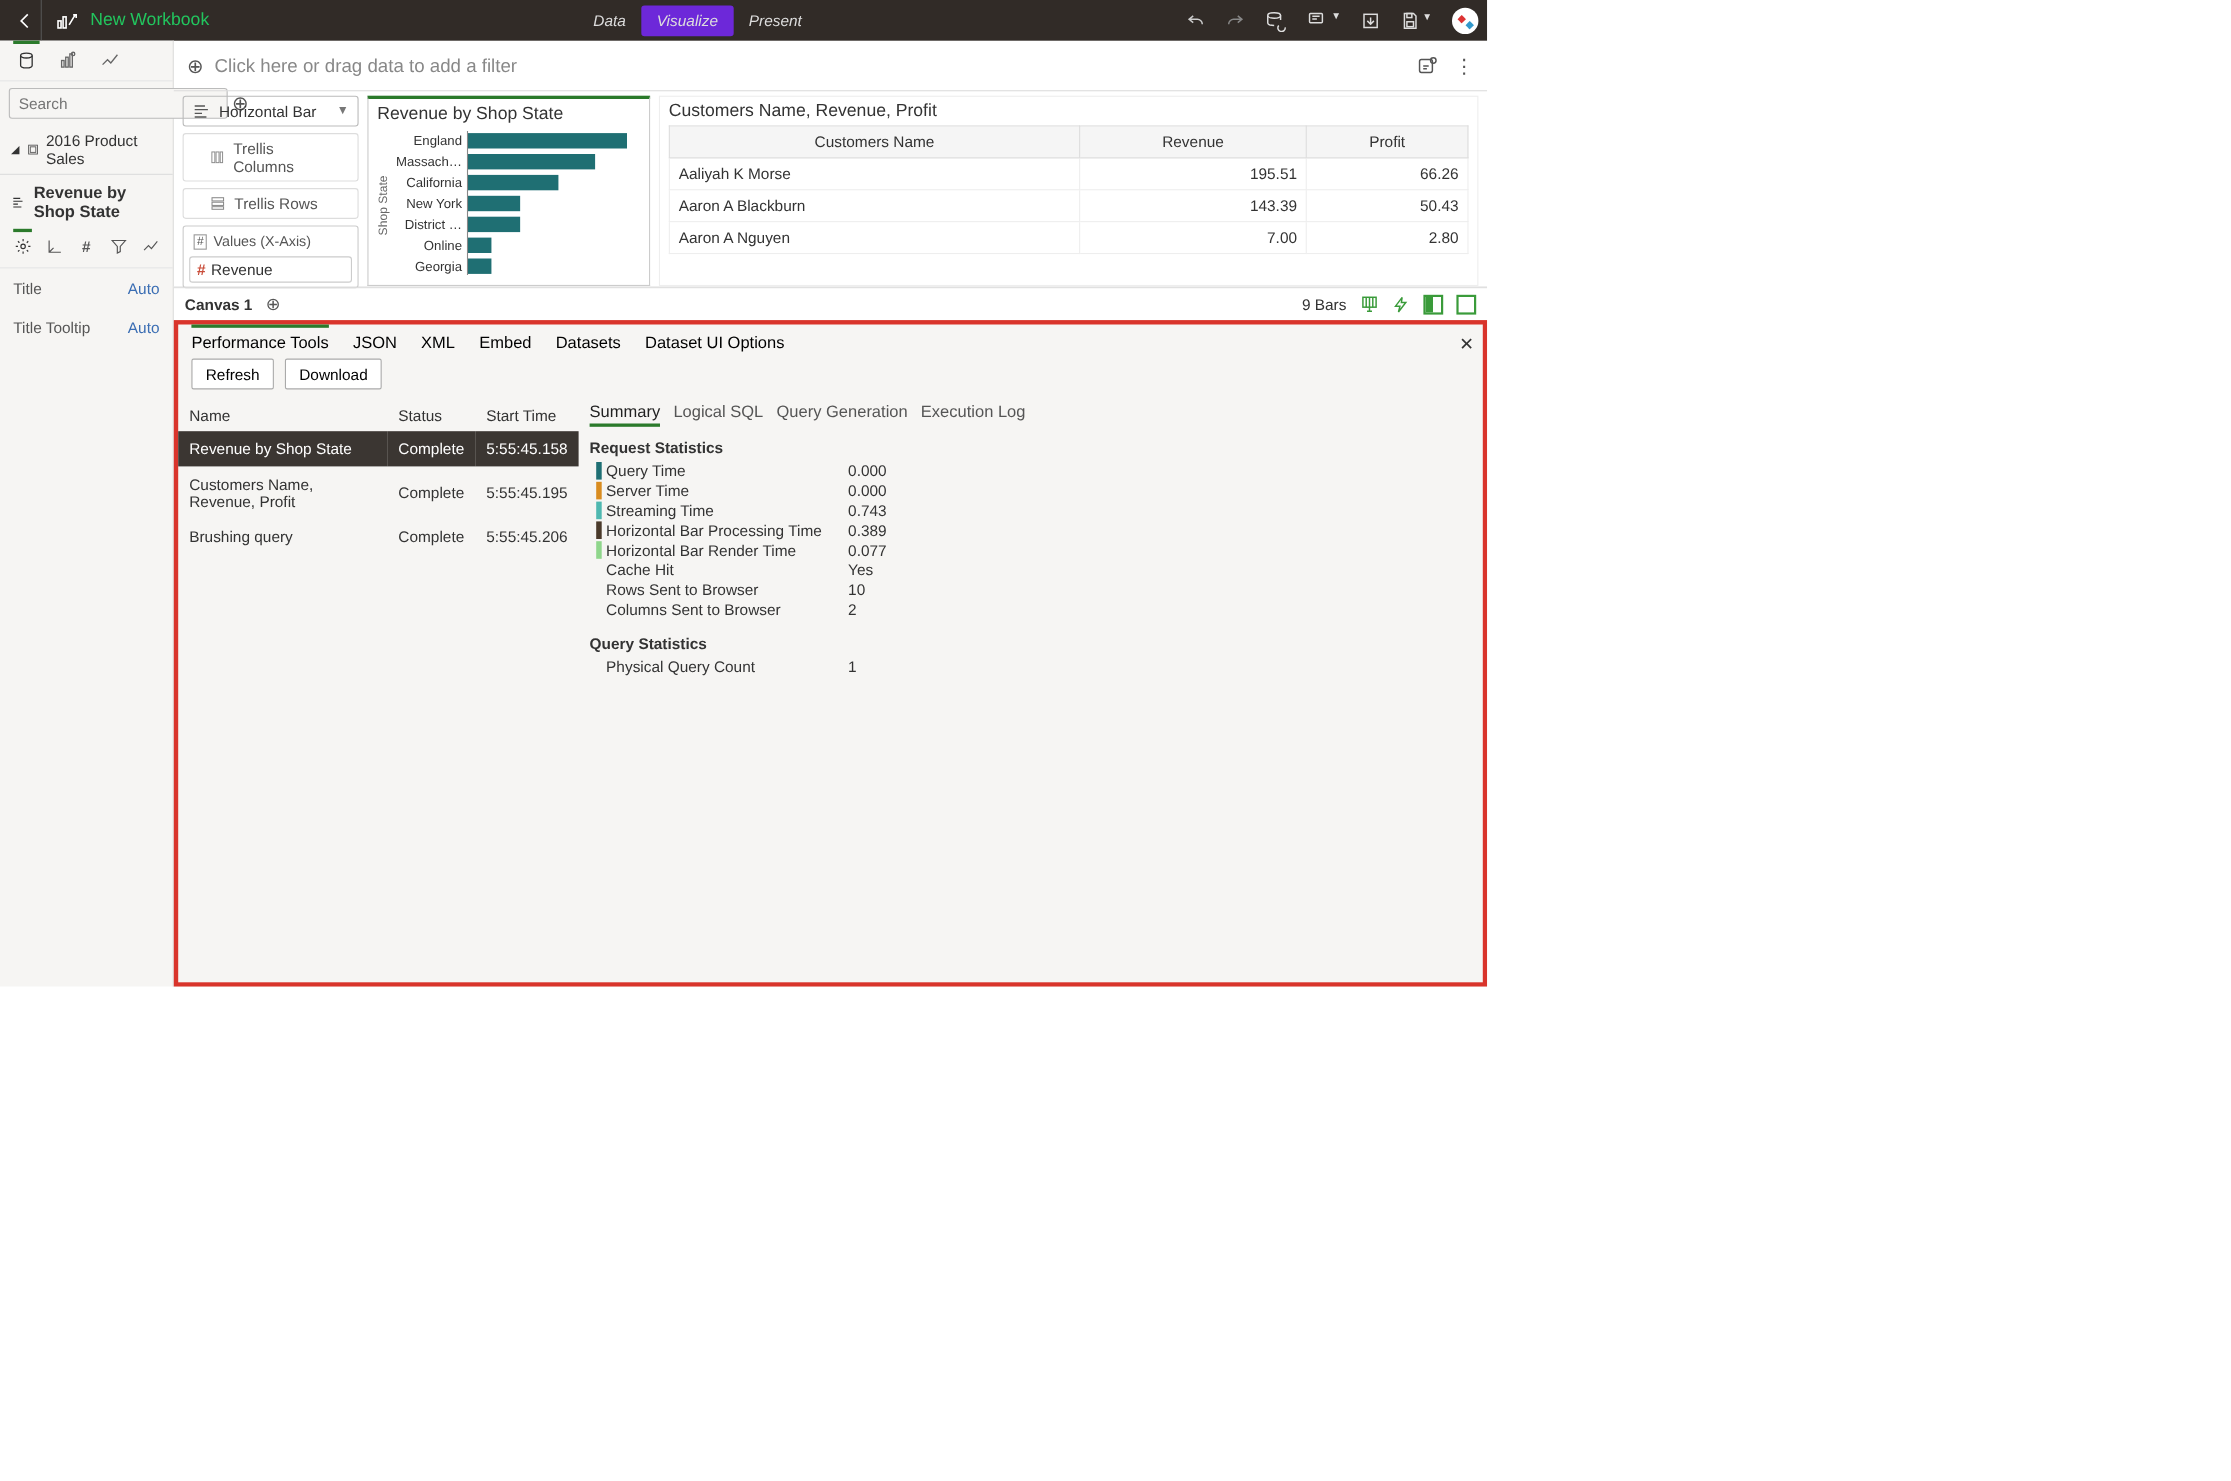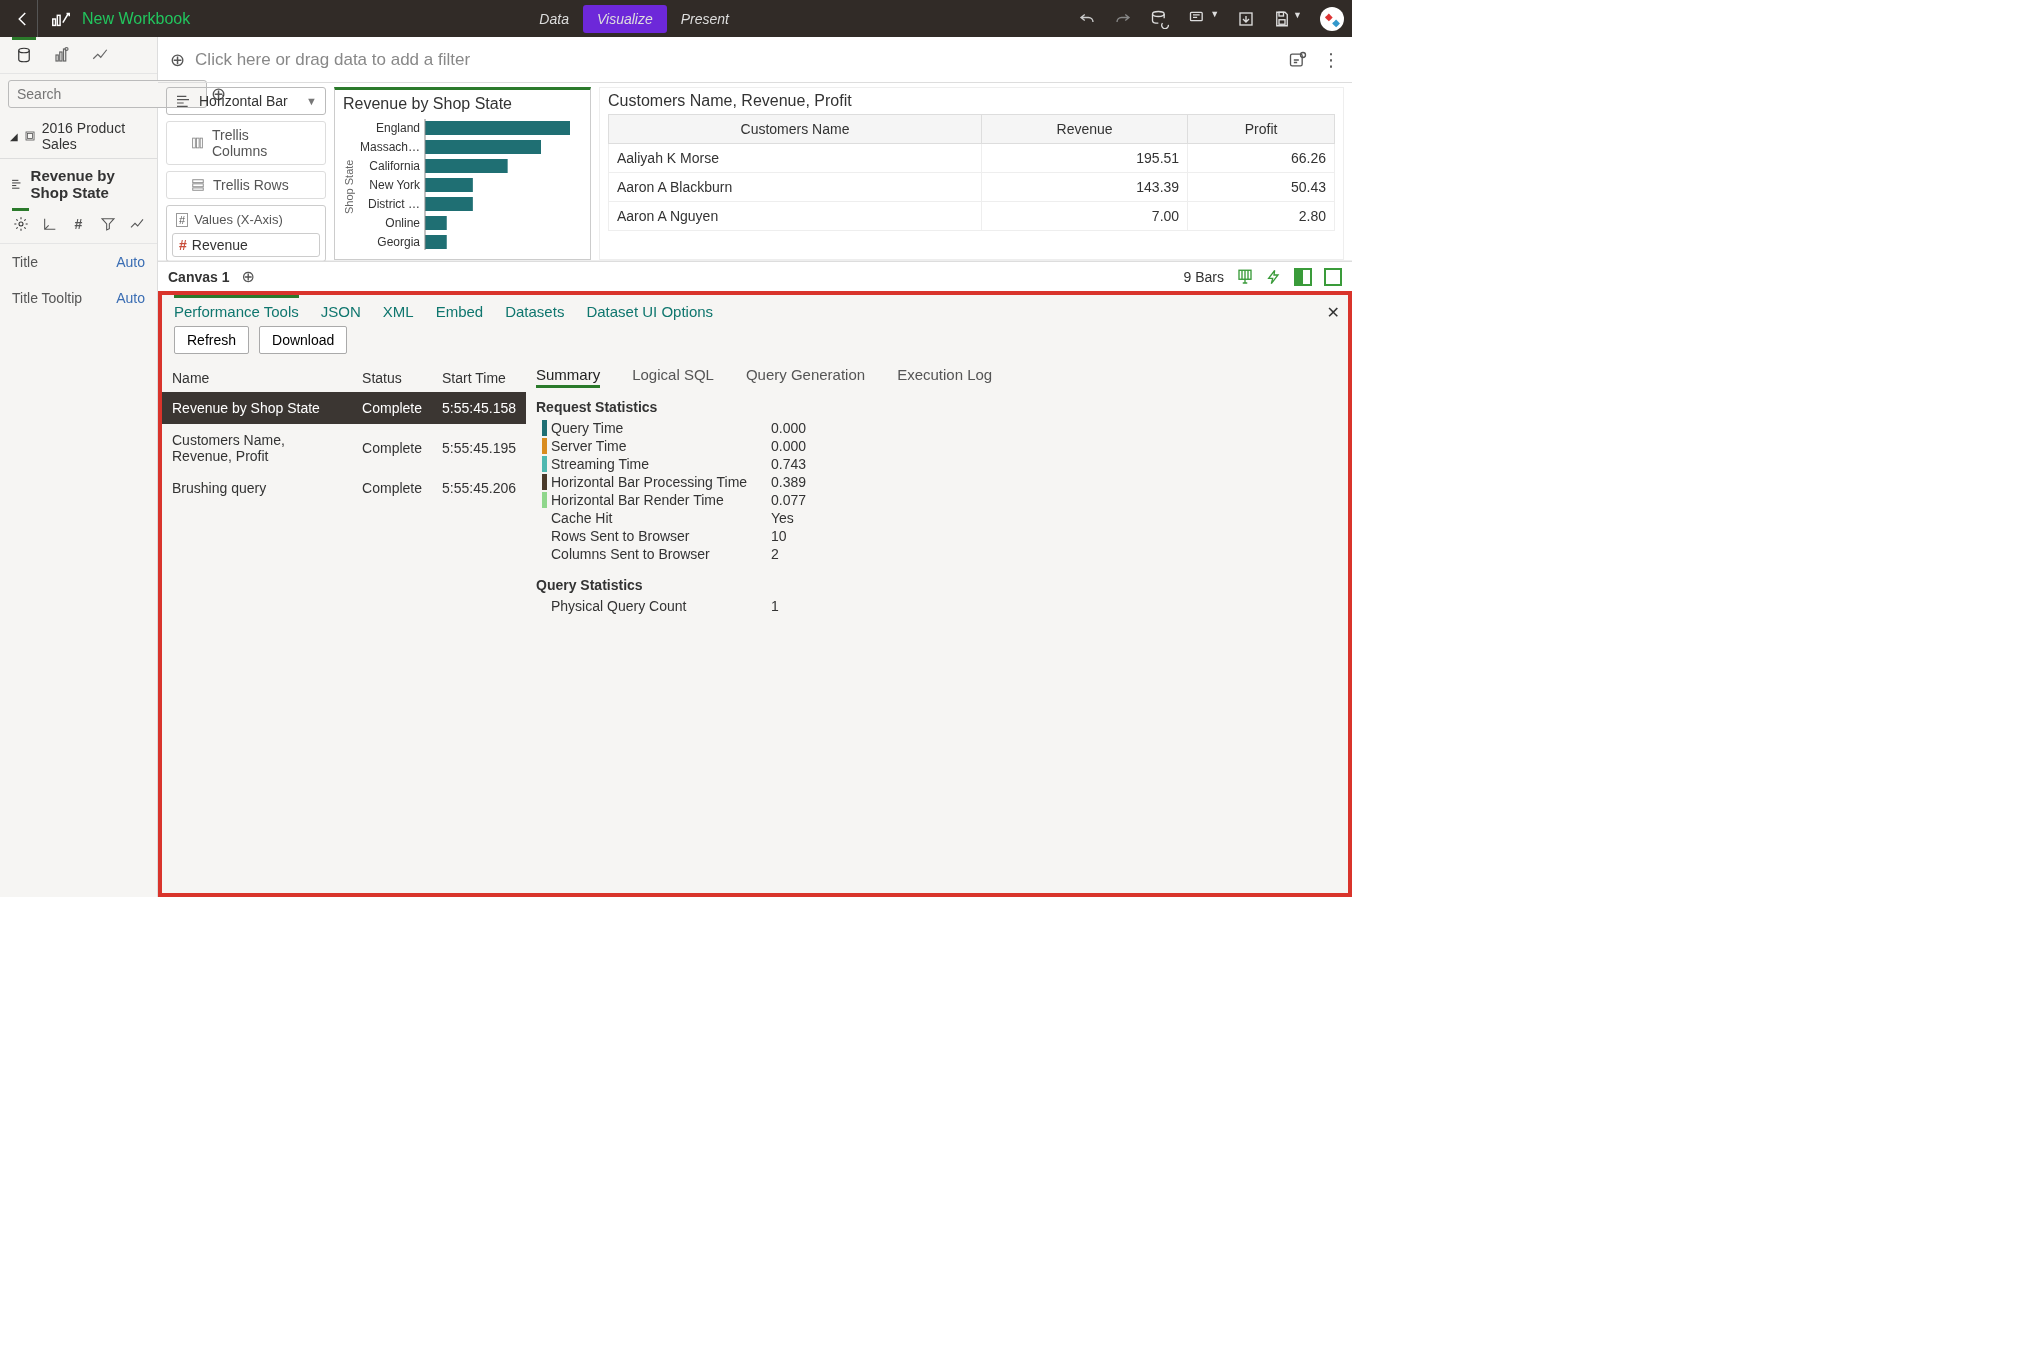--- a/index.html
+++ b/index.html
@@ -58,34 +58,34 @@
 .data-table td { border:1px solid #eee; padding:6px 8px; }
 .data-table td.num { text-align:right; }
 
 .canvas-bar { height:30px; border-top:1px solid #ddd; display:flex; align-items:center; padding:0 10px; gap:12px; font-size:14px; }
 .canvas-bar .cname { font-weight:600; }
 .canvas-bar .right-cb { margin-left:auto; display:flex; align-items:center; gap:12px; }
 .layout-btn { width:18px; height:18px; border:2px solid #3a9b3a; display:inline-block; }
 .layout-btn.split { background: linear-gradient(to right, #3a9b3a 50%, #fff 50%); }
 
 .perf-panel { flex:1; border:4px solid #d9342b; background:#f6f5f3; display:flex; flex-direction:column; position:relative;}
-.perf-tabs { display:flex; gap:22px; padding:8px 12px 6px; font-size:15px; color:#0f766e; }
+.perf-tabs { display:flex; gap:22px; padding:8px 12px 6px; font-size:15px; color:#000000; }
 .perf-tabs .pt { position:relative; }
 .perf-tabs .pt.active::before { content:""; position:absolute; top:-8px; left:0; right:0; height:3px; background:#2b7a2b; }
 .perf-close { position:absolute; right:8px; top:8px; font-size:16px; color:#333; }
 .perf-buttons { display:flex; gap:10px; padding:0 12px 10px; }
 .perf-buttons button { border:1px solid #aaa; background:#fff; padding:5px 12px; font-size:14px; border-radius:2px;}
 .perf-body { display:flex; flex:1; }
 .perf-left { width:364px; }
 .perf-left table { width:100%; border-collapse:collapse; font-size:14px;}
 .perf-left th { text-align:left; padding:6px 10px; font-weight:500; color:#333;}
 .perf-left td { padding:8px 10px;}
 .perf-left tr.sel td { background:#3b3632; color:#fff; }
 .perf-right { flex:1; padding:0 10px;}
-.perf-right .subtabs { display:flex; gap:32px; font-size:15px; padding:2px 0 8px; color:#555; }
+.perf-right .subtabs { display:flex; gap:12px; font-size:15px; padding:2px 0 8px; color:#555; }
 .perf-right .subtabs .st { position:relative; padding-bottom:2px;}
 .perf-right .subtabs .st.active { color:#222; }
 .perf-right .subtabs .st.active::after { content:""; position:absolute; bottom:-3px; left:0; right:0; height:3px; background:#2b7a2b;}
 .stat-heading { font-weight:600; margin:6px 0 4px; }
 .stat-row { display:flex; align-items:center; padding:1px 0 1px 6px; }
 .stat-row .bar-ind { width:5px; height:16px; margin-right:4px; }
 .stat-row .sk { width:220px; }
 .iconbtn { display:inline-flex; color:#ddd; }
 svg { display:block; }
 </style>

